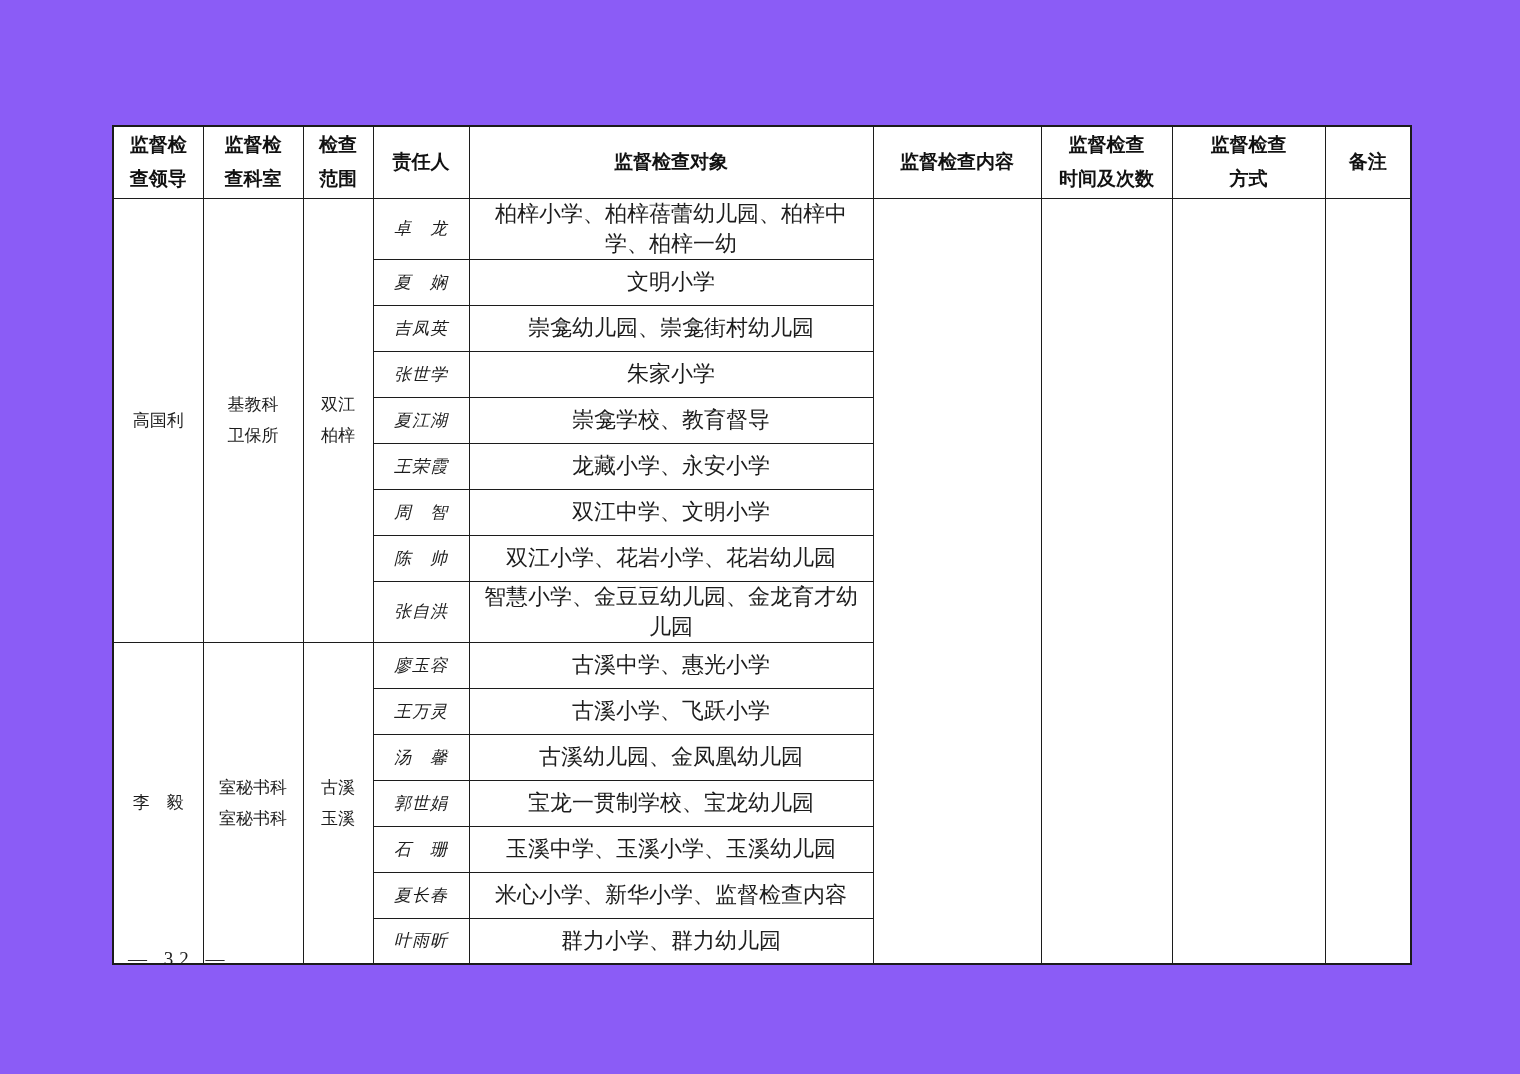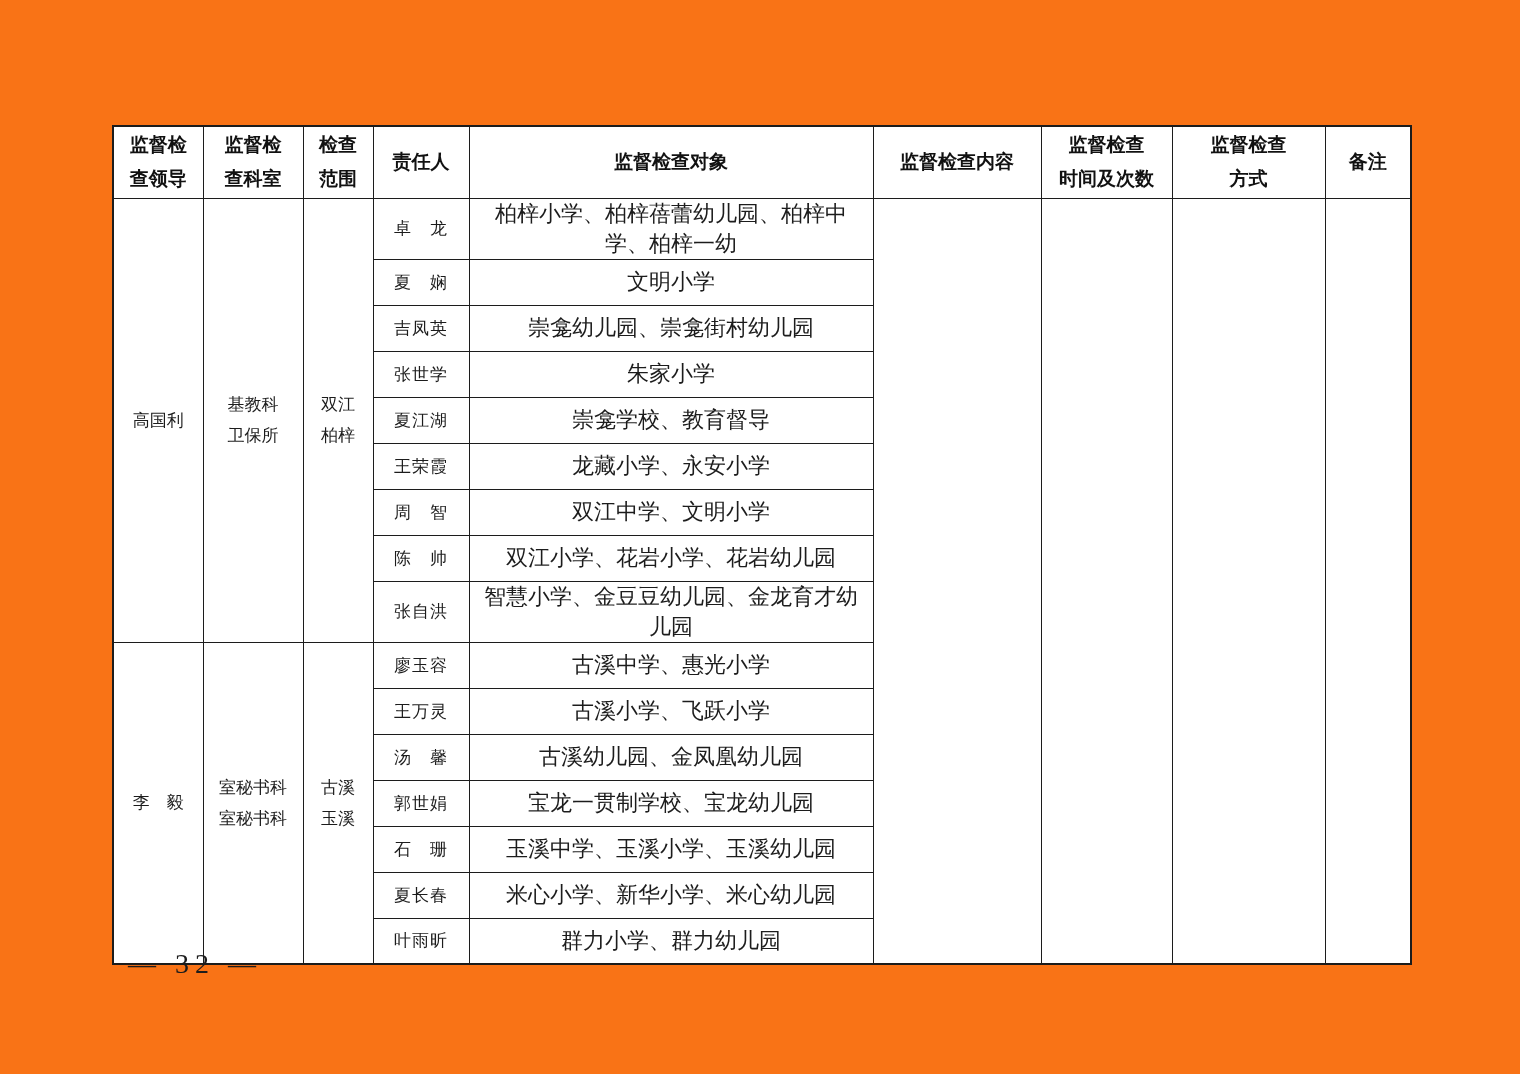--- a/index.html
+++ b/index.html
@@ -6,21 +6,21 @@
     margin: 0;
     padding: 0;
     background: #ffffff;
     font-family: "Liberation Serif", "DejaVu Serif", serif;
     color: #1c1c1c;
   }
   .page {
     position: relative;
     width: 1520px;
     height: 1074px;
-    background: #f97316;
+    background: #8b5cf6;
     overflow: hidden;
   }
   table.insp {
     position: absolute;
     left: 112px;
     top: 125px;
     width: 1298px;
     border-collapse: collapse;
     table-layout: fixed;
     border: 2px solid #1c1c1c;
@@ -37,27 +37,27 @@
   table.insp tbody tr { height: 46px; }
   table.insp th {
     font-family: "Liberation Sans", "DejaVu Sans", sans-serif;
     font-weight: bold;
     font-size: 19px;
     color: #111111;
   }
   th .hline { display: block; line-height: 34px; }
   td { font-size: 17px; }
   td .cline { display: block; line-height: 31px; text-align: center; }
-  .person-cell { letter-spacing: 1px; }
+  .person-cell { letter-spacing: 1px; font-style: italic; }
   .target-cell { font-size: 22px; }
   .page-number {
     position: absolute;
     left: 128px;
     top: 948px;
-    font-size: 28px;
+    font-size: 19px;
     font-family: "Liberation Serif", "DejaVu Serif", serif;
     color: #1c1c1c;
     letter-spacing: 6px;
     white-space: nowrap;
   }
 </style>
 </head>
 <body>
 
 <div class="page">
@@ -184,21 +184,21 @@
       <tr>
         <td class="person-cell">郭世娟</td>
         <td class="target-cell">宝龙一贯制学校、宝龙幼儿园</td>
       </tr>
       <tr>
         <td class="person-cell">石　珊</td>
         <td class="target-cell">玉溪中学、玉溪小学、玉溪幼儿园</td>
       </tr>
       <tr>
         <td class="person-cell">夏长春</td>
-        <td class="target-cell">米心小学、新华小学、米心幼儿园</td>
+        <td class="target-cell">米心小学、新华小学、监督检查内容</td>
       </tr>
       <tr>
         <td class="person-cell">叶雨昕</td>
         <td class="target-cell">群力小学、群力幼儿园</td>
       </tr>
     </tbody>
   </table>
 
   <div class="page-number">— 32 —</div>
 

